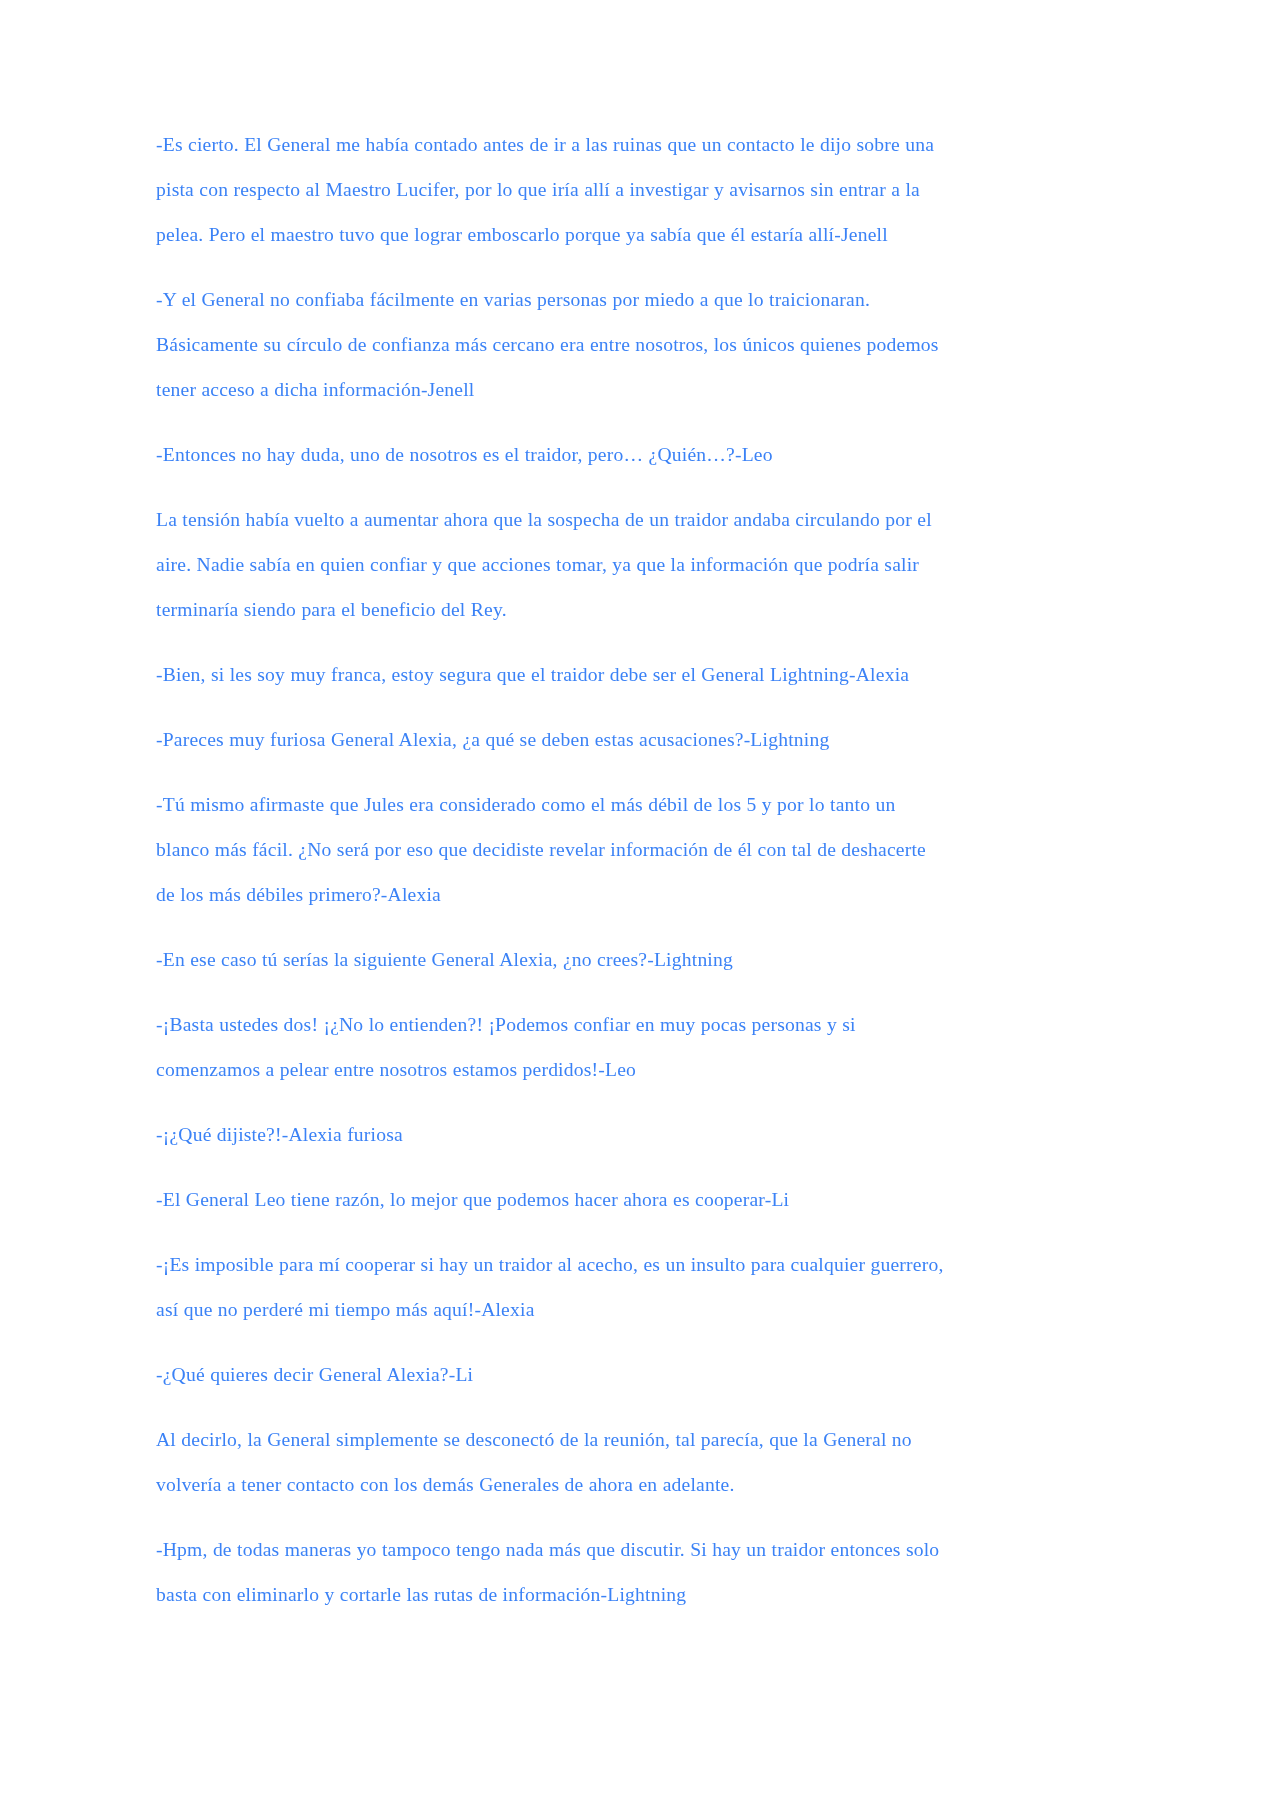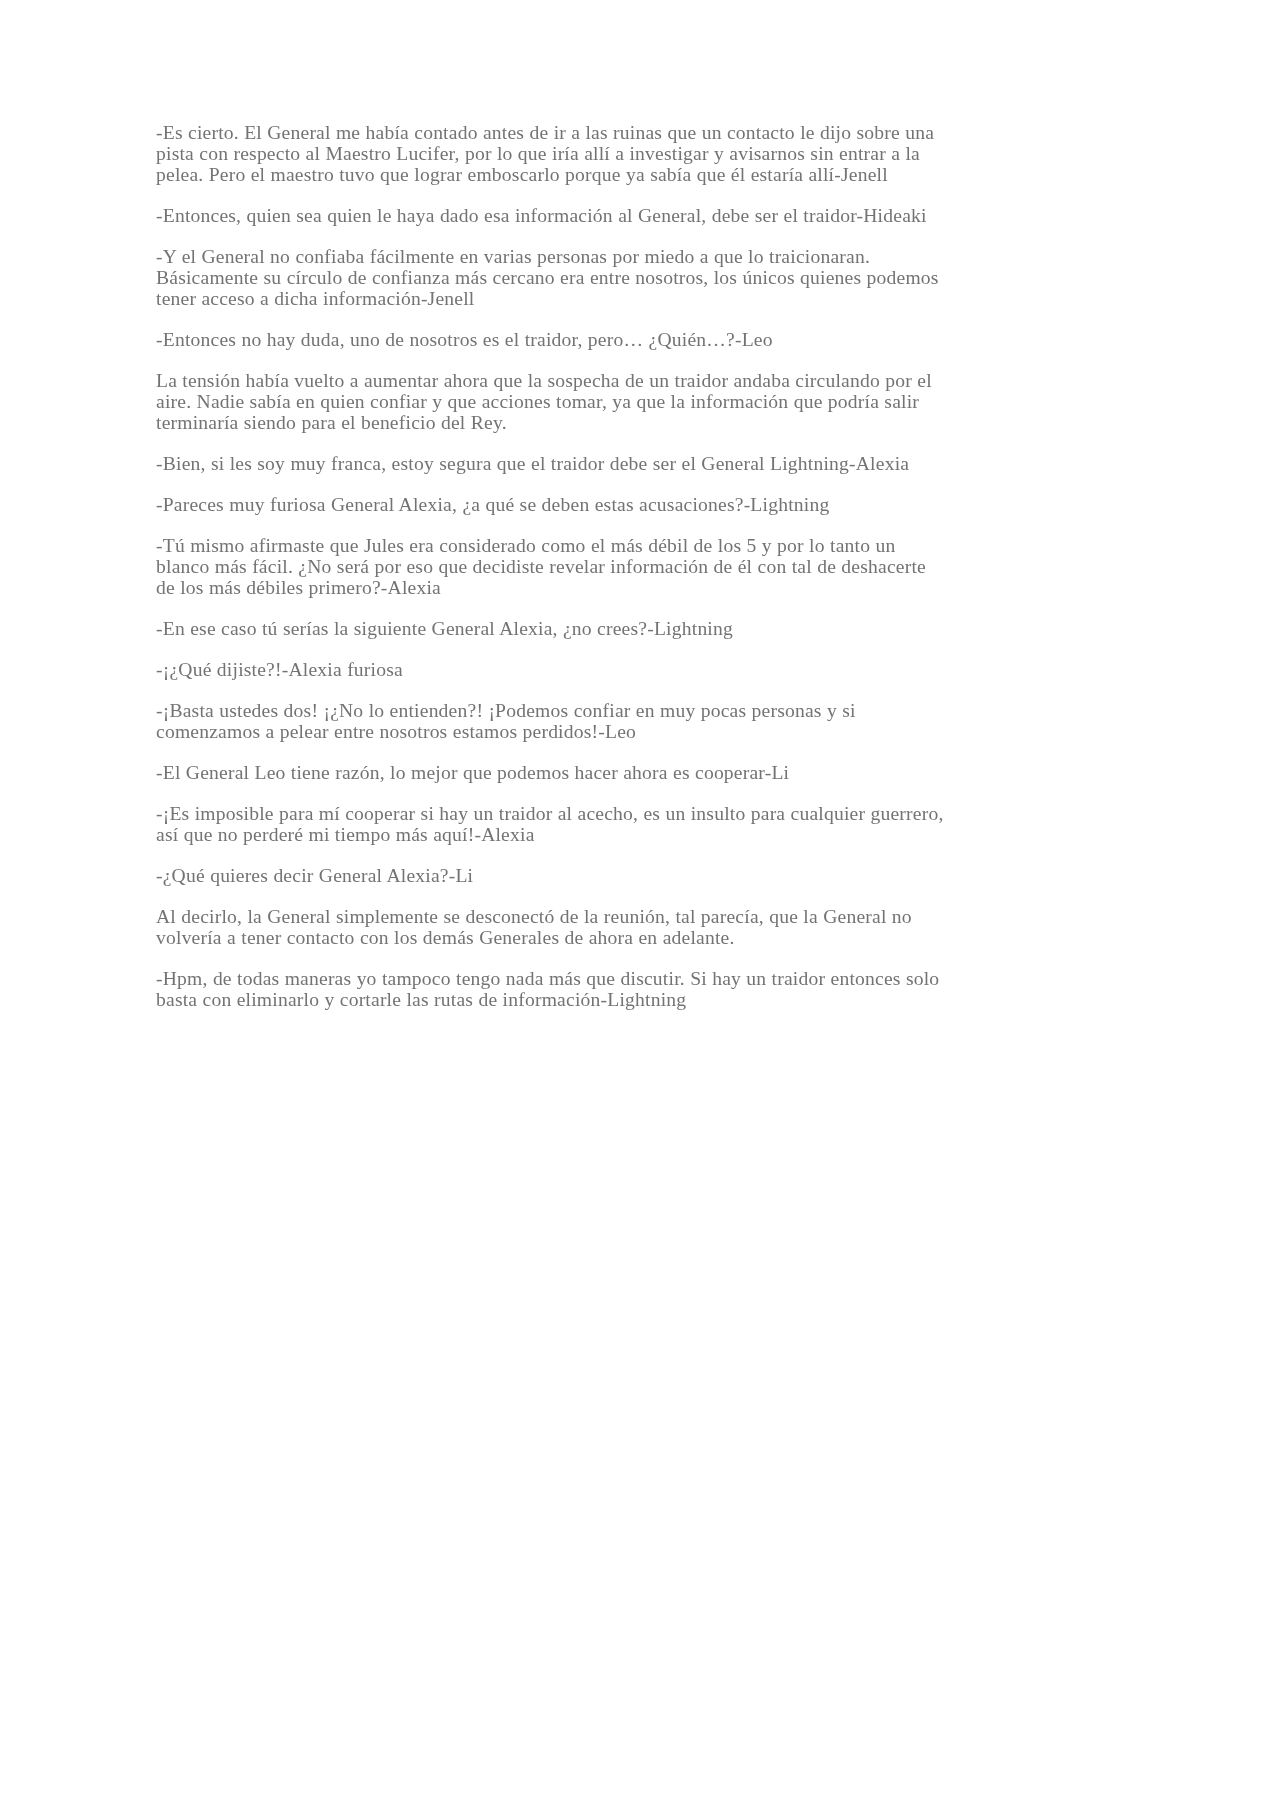--- a/index.html
+++ b/index.html
@@ -24,23 +24,23 @@
   }
   .text-column {
     position: absolute;
     left: 156px;
     top: 122px;
     width: 792px;
   }
   p.para {
     margin: 0 0 20px 0;
     font-size: 19.6px;
-    line-height: 21px;
+    line-height: 45px;
     text-align: left;
-    color: #737373;
+    color: #3b82f6;
     letter-spacing: 0.01em;
     word-spacing: 0.01em;
     white-space: pre-wrap;
   }
   p.para.narration {
   }
   p.para.dialogue {
     font-style: normal;
   }
   p.para:last-child {
@@ -48,39 +48,38 @@
   }
 </style>
 </head>
 <body>
 
 <div class="page">
   <div class="text-column">
 
     <p class="para dialogue">-Es cierto. El General me había contado antes de ir a las ruinas que un contacto le dijo sobre una pista con respecto al Maestro Lucifer, por lo que iría allí a investigar y avisarnos sin entrar a la pelea. Pero el maestro tuvo que lograr emboscarlo porque ya sabía que él estaría allí-Jenell</p>
 
-    <p class="para dialogue">-Entonces, quien sea quien le haya dado esa información al General, debe ser el traidor-Hideaki</p>
 
     <p class="para dialogue">-Y el General no confiaba fácilmente en varias personas por miedo a que lo traicionaran. Básicamente su círculo de confianza más cercano era entre nosotros, los únicos quienes podemos tener acceso a dicha información-Jenell</p>
 
     <p class="para dialogue">-Entonces no hay duda, uno de nosotros es el traidor, pero… ¿Quién…?-Leo</p>
 
     <p class="para narration">La tensión había vuelto a aumentar ahora que la sospecha de un traidor andaba circulando por el aire. Nadie sabía en quien confiar y que acciones tomar, ya que la información que podría salir terminaría siendo para el beneficio del Rey.</p>
 
     <p class="para dialogue">-Bien, si les soy muy franca, estoy segura que el traidor debe ser el General Lightning-Alexia</p>
 
     <p class="para dialogue">-Pareces muy furiosa General Alexia, ¿a qué se deben estas acusaciones?-Lightning</p>
 
     <p class="para dialogue">-Tú mismo afirmaste que Jules era considerado como el más débil de los 5 y por lo tanto un blanco más fácil. ¿No será por eso que decidiste revelar información de él con tal de deshacerte de los más débiles primero?-Alexia</p>
 
     <p class="para dialogue">-En ese caso tú serías la siguiente General Alexia, ¿no crees?-Lightning</p>
 
+    <p class="para dialogue">-¡Basta ustedes dos! ¡¿No lo entienden?! ¡Podemos confiar en muy pocas personas y si comenzamos a pelear entre nosotros estamos perdidos!-Leo</p>
+
     <p class="para dialogue">-¡¿Qué dijiste?!-Alexia furiosa</p>
-
-    <p class="para dialogue">-¡Basta ustedes dos! ¡¿No lo entienden?! ¡Podemos confiar en muy pocas personas y si comenzamos a pelear entre nosotros estamos perdidos!-Leo</p>
 
     <p class="para dialogue">-El General Leo tiene razón, lo mejor que podemos hacer ahora es cooperar-Li</p>
 
     <p class="para dialogue">-¡Es imposible para mí cooperar si hay un traidor al acecho, es un insulto para cualquier guerrero, así que no perderé mi tiempo más aquí!-Alexia</p>
 
     <p class="para dialogue">-¿Qué quieres decir General Alexia?-Li</p>
 
 
     <p class="para narration">Al decirlo, la General simplemente se desconectó de la reunión, tal parecía, que la General no volvería a tener contacto con los demás Generales de ahora en adelante.</p>
 

